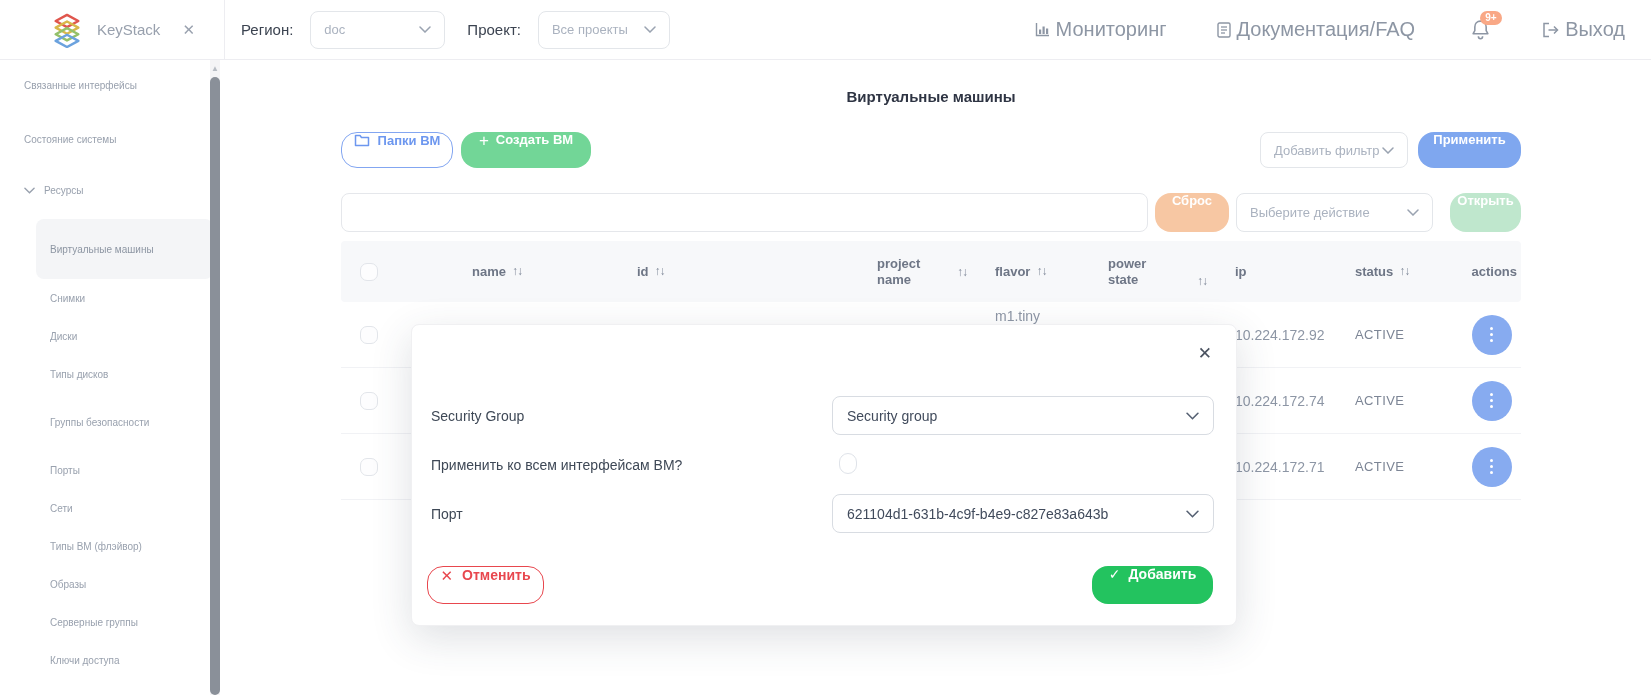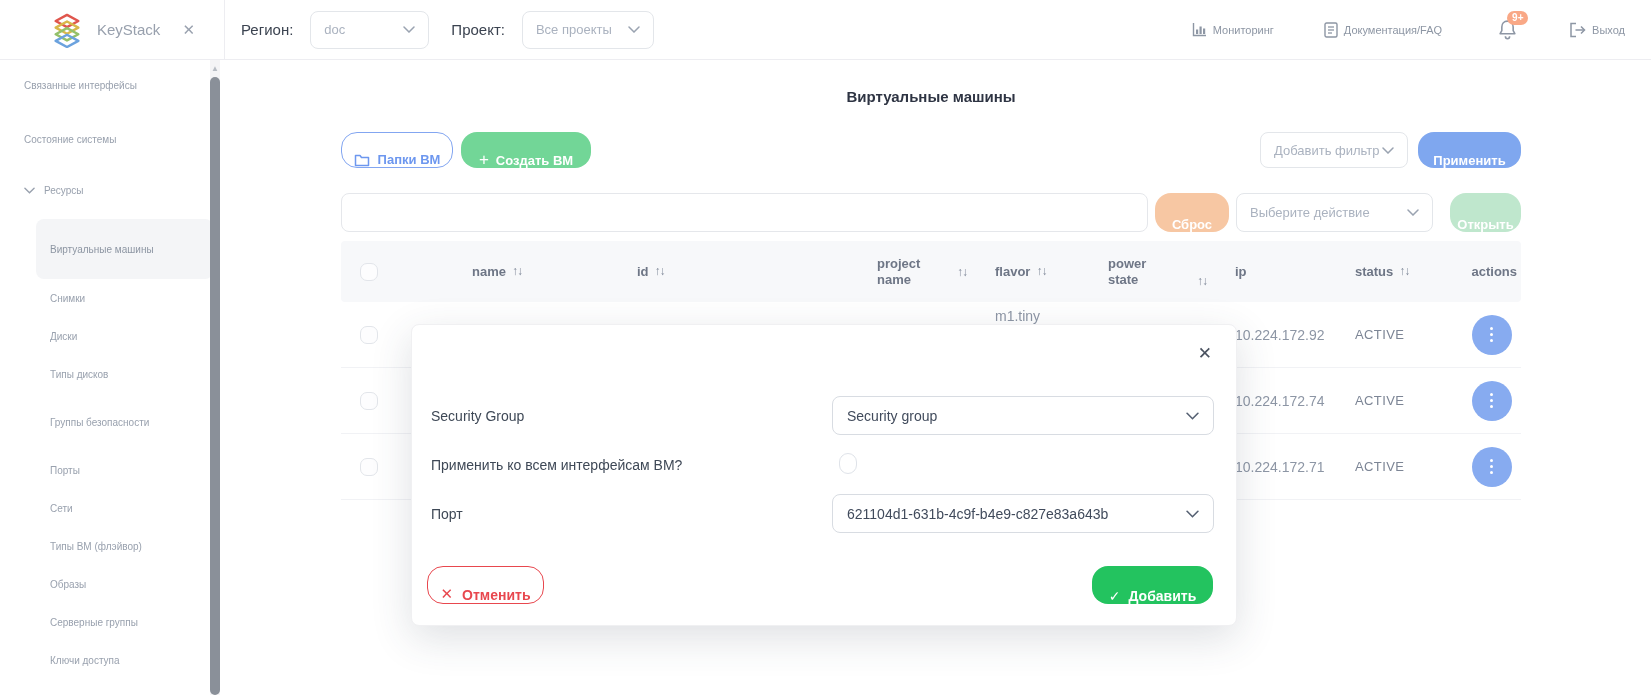--- a/index.html
+++ b/index.html
@@ -13,24 +13,24 @@
     background:#fff; border-bottom:1px solid #ededf1; display:flex; align-items:center; z-index:5; }
   .brand-area { width:225px; height:60px; display:flex; align-items:center;
     padding-left:50px; border-right:1px solid #ededf1; flex:0 0 auto; }
   .brand-text { font-size:15px; color:#98a0ad; margin-left:13px; }
   .brand-close { margin-left:22px; color:#9aa2af; font-size:15px; cursor:pointer; }
   .reg-label { font-size:15px; color:#3b4350; margin-left:16px; }
   .select { height:38px; border:1px solid #e3e6ea; border-radius:8px; background:#fff;
     display:flex; align-items:center; padding:0 13px; cursor:pointer; }
   .select .val { font-size:13px; color:#aab2bf; }
   .select .chev { margin-left:auto; display:flex; }
-  .sel-region { width:119px; margin-left:17px; }
+  .sel-region { width:135px; margin-left:17px; }
   .sel-project { width:132px; margin-left:26px; }
   .top-right { margin-left:auto; display:flex; align-items:center; padding-right:26px; }
-  .top-link { display:flex; align-items:center; gap:6px; font-size:11px; color:#8d96a4; cursor:pointer; }
+  .top-link { display:flex; align-items:center; gap:6px; font-size:20px; color:#8d96a4; cursor:pointer; }
   .link-docs { margin-left:50px; }
   .bell-wrap { position:relative; margin-left:56px; cursor:pointer; }
   .badge { position:absolute; top:-8px; left:9px; background:#f9a886; color:#fff;
     font-size:10px; font-weight:bold; padding:2px 5px; border-radius:8px; line-height:1; }
   .logout { margin-left:52px; }
   
   .sidebar { position:absolute; top:60px; left:0; width:225px; height:635px; background:#fff; }
   .nav { display:flex; flex-direction:column; font-size:10px; color:#99a1ae; }
   .nav-item { height:38px; display:flex; align-items:center; padding-left:24px; cursor:pointer; }
   .nav-sub { padding-left:50px; }
@@ -45,21 +45,21 @@
   .scroll-arrow { position:absolute; top:4px; left:0; width:10px; text-align:center;
     font-size:8px; color:#b7bcc4; line-height:10px; }
   .scroll-thumb { position:absolute; top:17px; bottom:0; left:0; width:10px;
     background:#8a9099; border-radius:5px; }
   
   .main { position:absolute; top:60px; left:225px; width:1426px; height:635px; background:#fff; }
   .content { position:absolute; left:116px; top:0; width:1180px; }
   .page-title { margin-top:28px; text-align:center; font-size:15px; font-weight:bold; color:#2e3443; }
   .toolbar1 { margin-top:27px; display:flex; align-items:center; height:36px; }
   .btn { border:none; border-radius:16px; font-family:inherit; font-size:13px; font-weight:bold;
-    display:flex; align-items:flex-end; justify-content:center; cursor:pointer; }
+    display:flex; align-items:flex-start; justify-content:center; cursor:pointer; }
   .btn-folders { width:112px; height:36px; background:#fff; border:1px solid #83a6f1;
     color:#6d97ef; gap:8px; }
   .btn-create { width:130px; height:36px; background:#72d697; color:#fff; gap:7px; margin-left:8px; }
   .btn-create .plus { font-size:17px; font-weight:normal; line-height:1; }
   .t1-right { margin-left:auto; display:flex; align-items:center; }
   .sel-filter { width:148px; height:36px; }
   .btn-apply { width:103px; height:36px; background:#7fa7ef; color:#fff; margin-left:10px; }
   .toolbar2 { margin-top:25px; display:flex; align-items:center; height:39px; }
   .search-input { width:807px; height:39px; border:1px solid #e5e7eb; border-radius:8px;
     padding:0 14px; font-family:inherit; font-size:14px; color:#3b4350; outline:none; }

